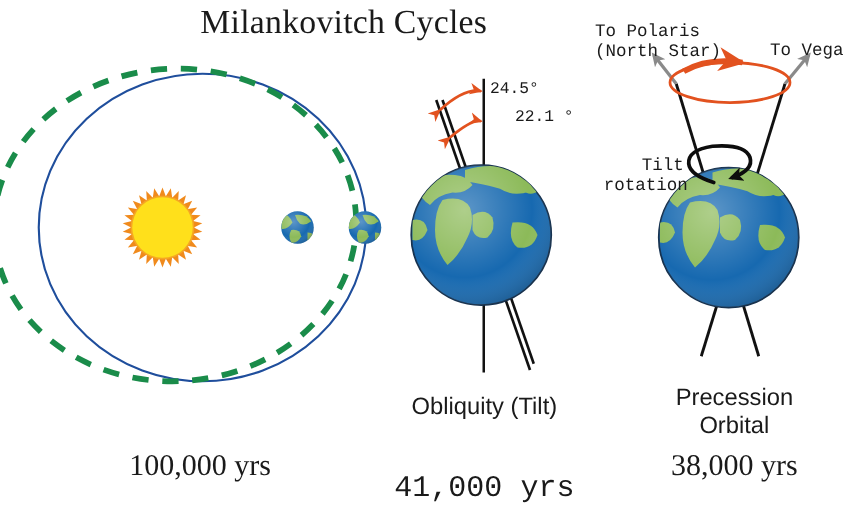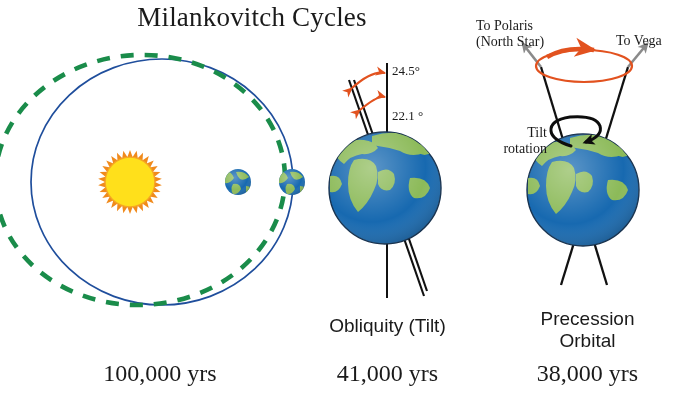--- a/index.html
+++ b/index.html
@@ -18,47 +18,48 @@
   #page svg.layer {
     position: absolute;
     left: 0;
     top: 0;
     width: 682px;
     height: 406px;
     overflow: visible;
   }
   .title {
     position: absolute;
-    left: 17px;
+    left: 0;
     top: 2px;
     width: 470px;
     text-align: center;
     font-family: "Liberation Serif", serif;
     font-size: 27px;
     color: #1a1a1a;
     letter-spacing: 0.2px;
+    padding-left: 40px;
   }
   .cap-name {
     position: absolute;
     text-align: center;
     font-family: "Liberation Sans", sans-serif;
     font-size: 19px;
     color: #1a1a1a;
     line-height: 22px;
   }
   .cap-period {
     position: absolute;
     text-align: center;
     font-family: "Liberation Serif", serif;
     font-size: 24px;
     color: #1a1a1a;
   }
   .ann {
     position: absolute;
-    font-family: Liberation Serif, serif;
+    font-family: Liberation Mono, monospace;
     color: #1a1a1a;
   }
   .ann-angle { font-size: 13px; }
   .ann-star  { font-size: 14px; line-height: 16px; }
   .ann-daily { font-size: 14px; line-height: 16px; text-align: right; }
 </style>
 </head>
 <body>
 
 <div id="page">
@@ -214,37 +215,37 @@
           <path d="M618,146 q10,0 12,8 q-8,6 -14,0 z"></path>
         </g>
         <circle cx="583" cy="190" r="56" fill="url(#globeShade)"></circle>
       </g>
 
       <path d="M571,146 Q552,140 551,131 Q550,120 570,117 Q596,115 600,126 Q603,136 586,142" fill="none" stroke="#0d0d0d" stroke-width="3" stroke-linecap="round" marker-end="url(#arrBlack)"></path>
     </g>
   </svg>
 
   <div class="ann ann-angle" style="left:392px; top:63px;">24.5°</div>
-  <div class="ann ann-angle" style="left:392px; top:86px;margin-top:22px;">22.1 °</div>
+  <div class="ann ann-angle" style="left:412px; top:86px;">22.1 °</div>
 
   <div class="ann ann-star" style="left:476px; top:18px;">
     <div>To Polaris</div>
     <div>(North Star)</div>
   </div>
   <div class="ann ann-star" style="left:616px; top:33px;">To Vega</div>
 
   <div class="ann ann-daily" style="left:483px; top:125px; width:64px;">
     <div>Tilt</div>
     <div>rotation</div>
   </div>
 
   <div class="cap-period" style="left:50px; top:360px; width:220px;text-align:center;">100,000 yrs</div>
 
   <div class="cap-name" style="left:300px; top:315px; width:175px;">Obliquity (Tilt)</div>
-  <div class="cap-period" style="left:300px; top:360px; width:175px;">41,000 yrs</div>
+  <div class="cap-period" style="left:300px; top:378px; width:175px;font-family:Liberation Mono, monospace;">41,000 yrs</div>
 
   <div class="cap-name" style="left:500px; top:308px; width:175px;">
     <div>Precession</div>
     <div>Orbital</div>
   </div>
   <div class="cap-period" style="left:500px; top:360px; width:175px;">38,000 yrs</div>
 
 </div>
 
 </body></html>

